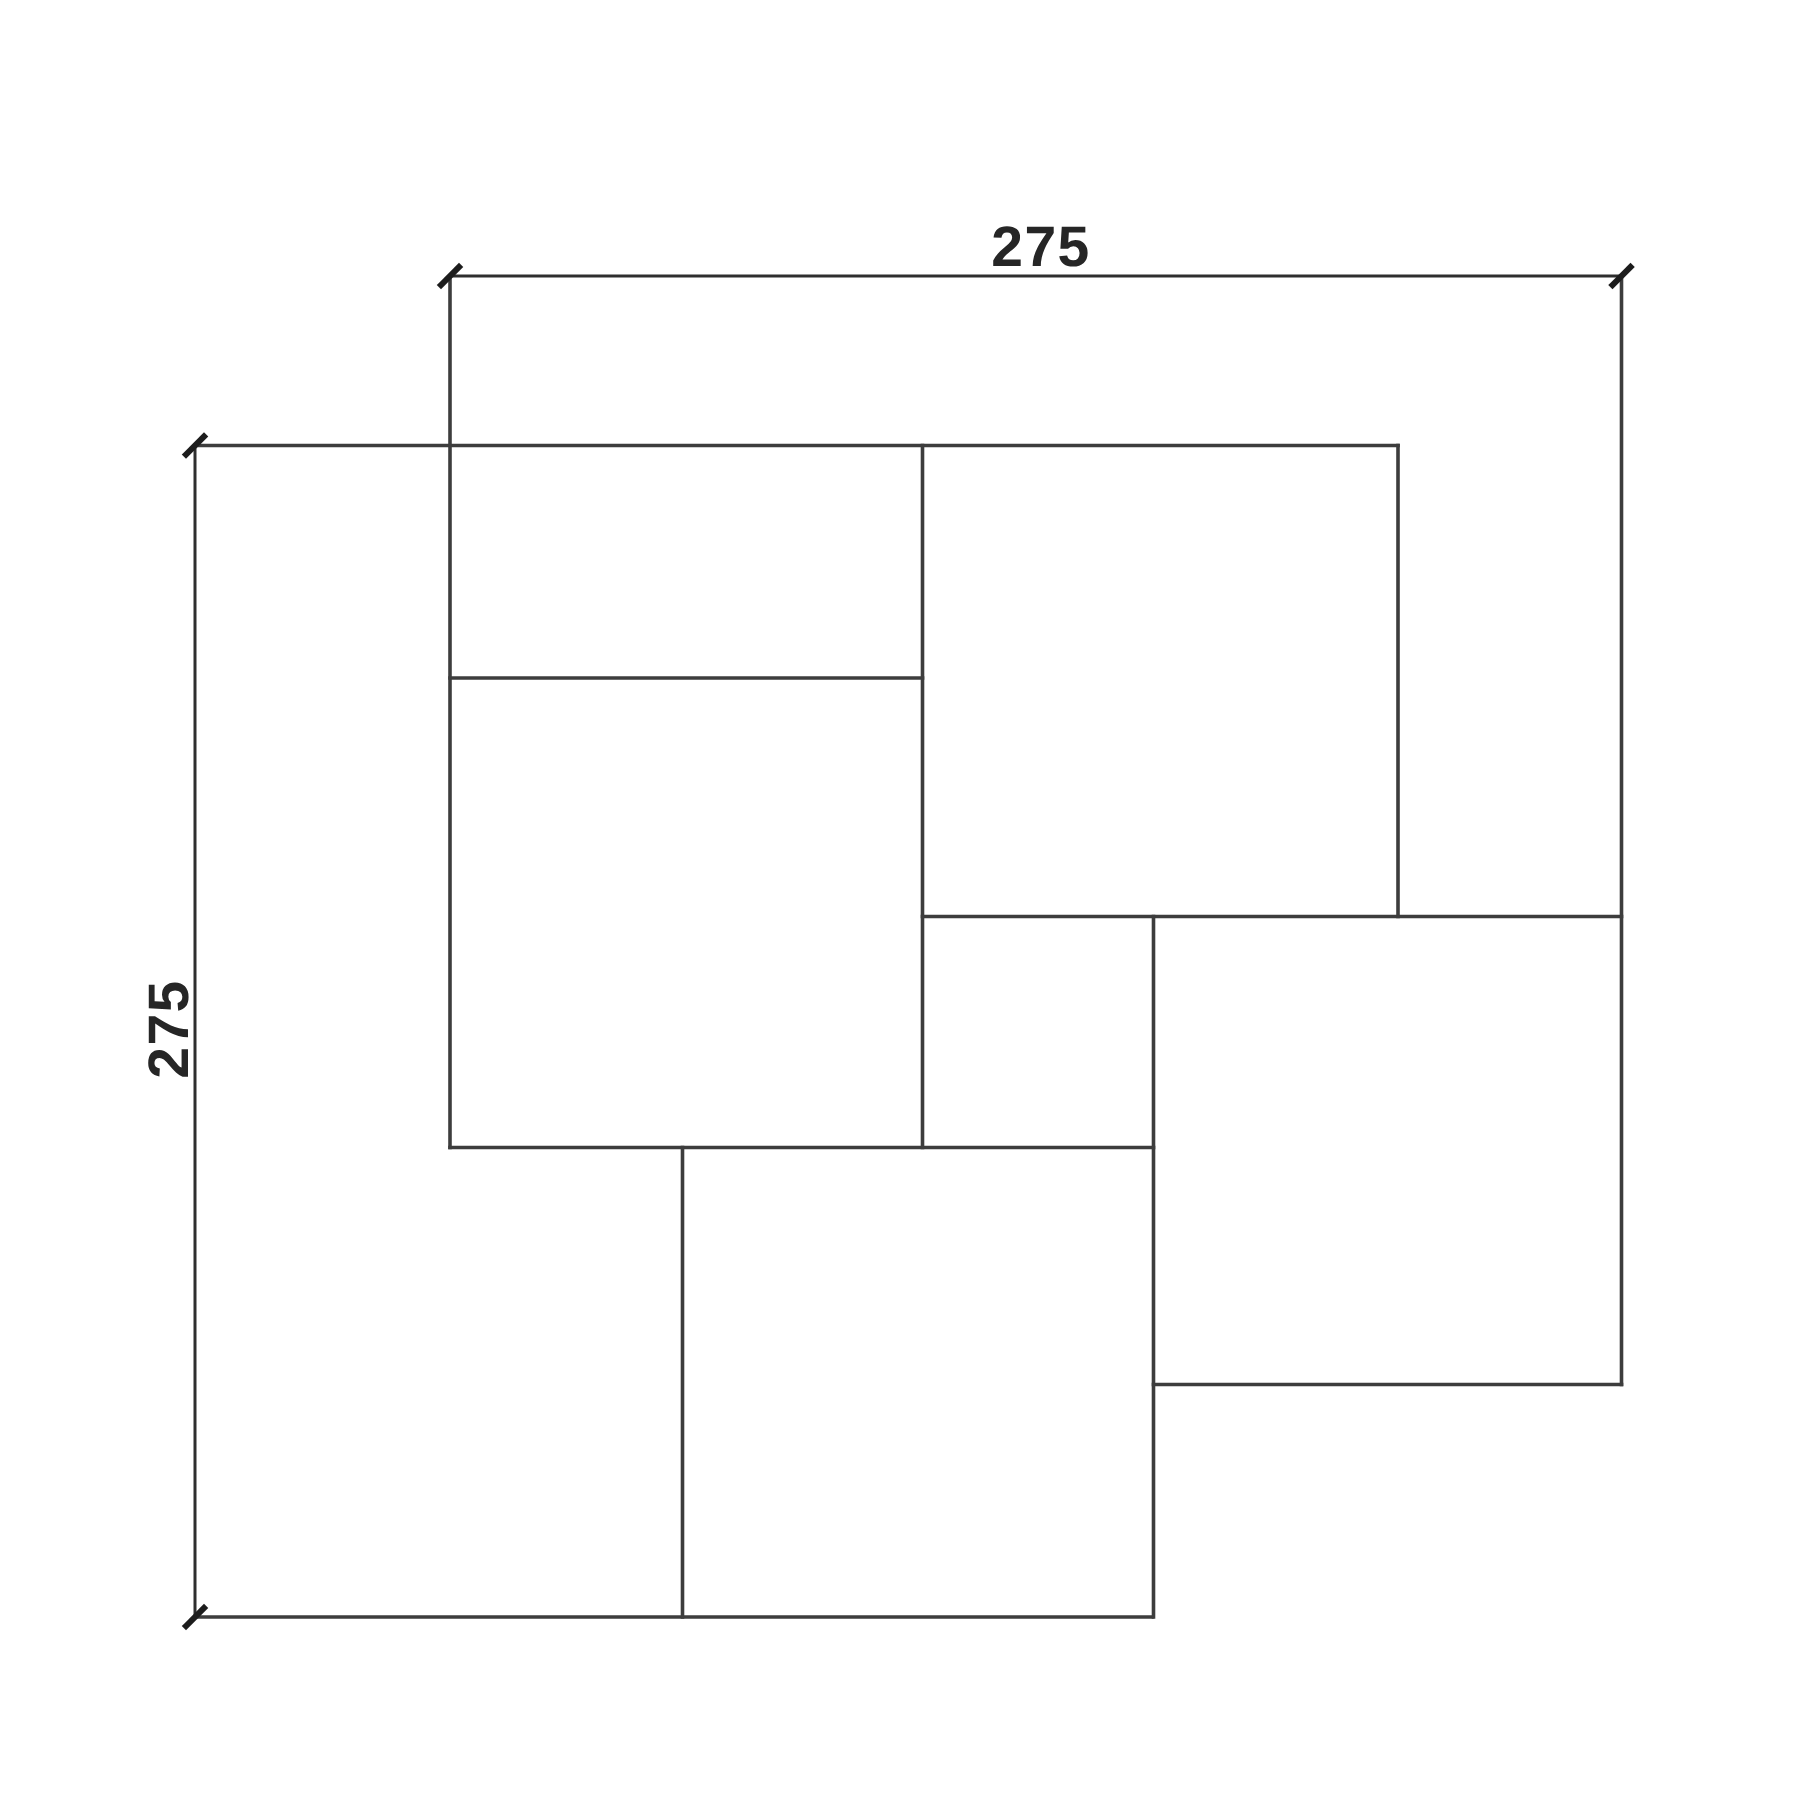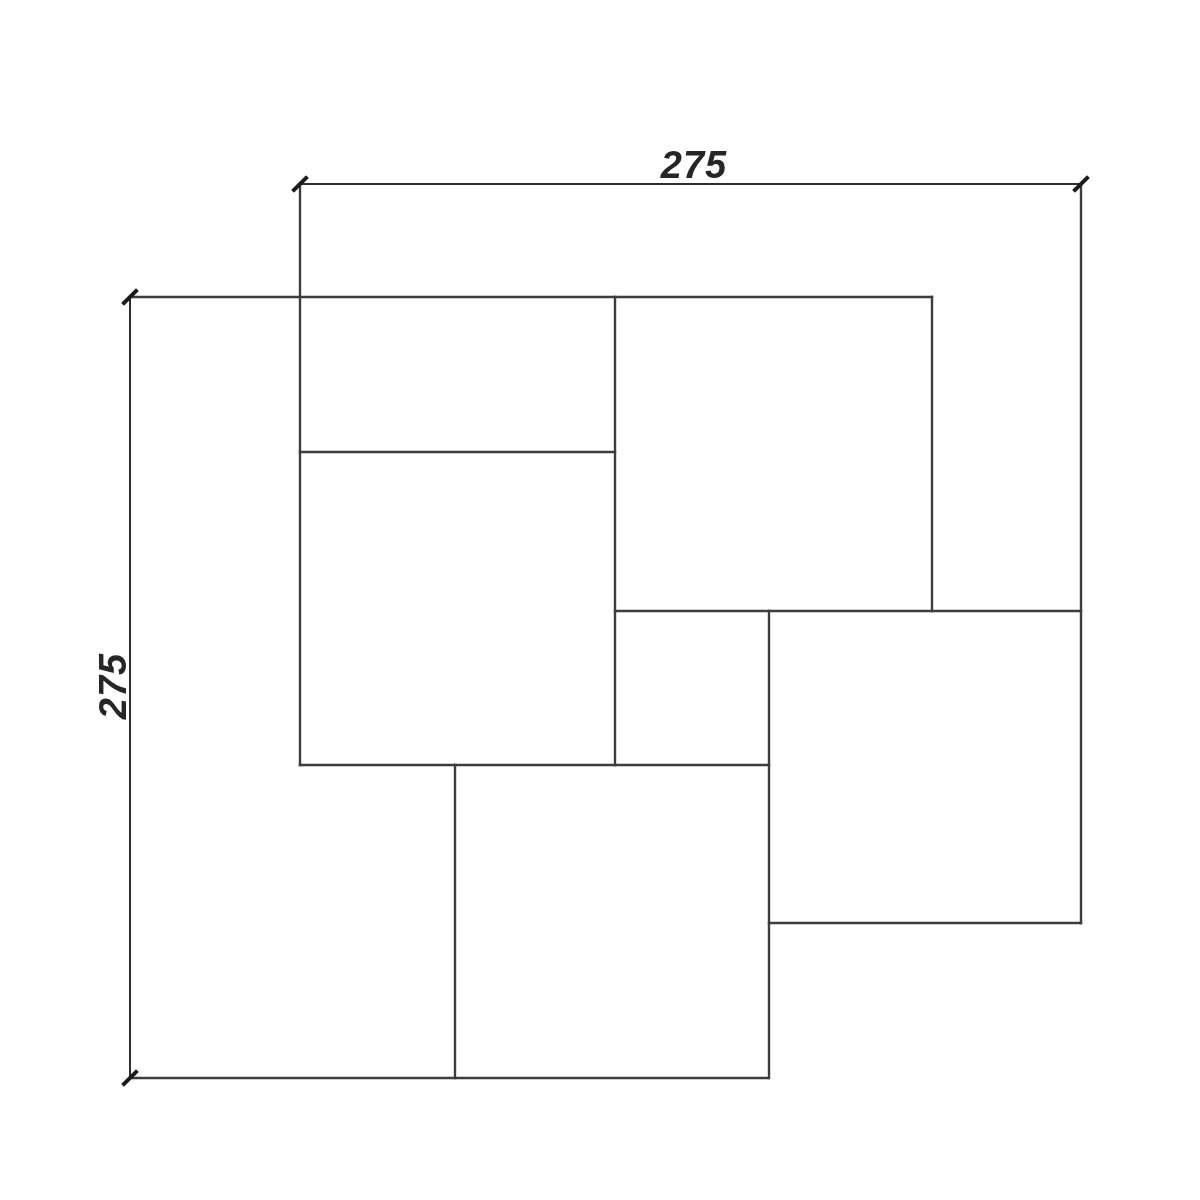--- a/index.html
+++ b/index.html
@@ -7,21 +7,20 @@
     padding: 0;
     background: #ffffff;
   }
   .stage {
     position: relative;
     width: 1200px;
     height: 1200px;
     background: #ffffff;
     overflow: hidden;
     font-family: "Liberation Sans", "DejaVu Sans", sans-serif;
-    font-style: italic;
   }
   .drawing-svg {
     position: absolute;
     left: 0;
     top: 0;
     width: 1200px;
     height: 1200px;
   }
   .dim-label {
     position: absolute;

